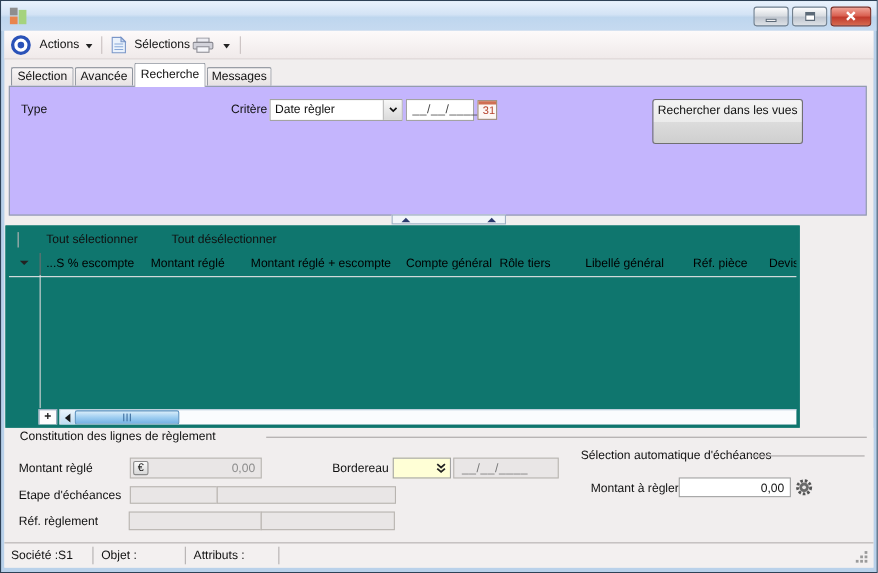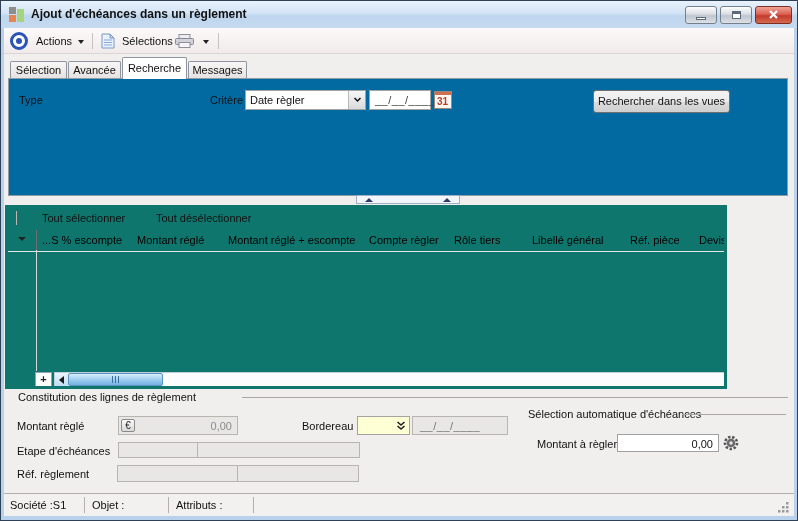--- a/index.html
+++ b/index.html
@@ -33,29 +33,29 @@
   .target-icon{width:18px;height:18px;border:3px solid #2a52b8;border-radius:50%;display:flex;align-items:center;justify-content:center;background:#fff;}
   .target-icon i{width:6px;height:6px;background:#2a52b8;border-radius:50%;}
 
   
   .tab{position:absolute;font-size:11px;color:#111;text-align:center;
     border:1px solid #8f959e;border-bottom:none;border-radius:2px 2px 0 0;
     background:linear-gradient(180deg,#f8f6f6,#e7e2e2);line-height:17px;}
   .tab.active{background:#fff;line-height:21px;z-index:3;}
 
   
-  .panel-search{position:absolute;left:4px;top:50px;width:780px;height:118px;background:#0369a1;border:1px solid #8f9ba5;}
+  .panel-search{position:absolute;left:4px;top:50px;width:780px;height:118px;background:#c4b5fd;border:1px solid #8f9ba5;}
   .lbl{font-size:11px;color:#111;white-space:nowrap;}
   .combo{position:absolute;height:20px;background:#fff;border:1px solid #a3a3a3;display:flex;align-items:center;}
   .combo-val{flex:1;font-size:11px;color:#111;padding-left:4px;white-space:nowrap;overflow:hidden;}
   .combo-btn{width:17px;height:100%;border-left:1px solid #b9b9b9;background:linear-gradient(180deg,#f7f7f7,#dadada);display:flex;align-items:center;justify-content:center;}
   .datefield{position:absolute;height:20px;background:#fff;border:1px solid #a3a3a3;font-size:11px;color:#444;padding:3px 0 0 5px;letter-spacing:0.5px;}
   .calicon{position:absolute;width:18px;height:18px;background:#fcf7f3;border:1px solid #9a8878;}
   .calicon .bar{position:absolute;left:0;top:0;right:0;height:3px;background:#cf6f52;}
-  .calicon .day{position:absolute;left:0;right:1px;top:4px;text-align:center;font-size:10px;font-weight:bold;color:#b5402a;}
+  .calicon .day{position:absolute;left:0;right:1px;top:4px;text-align:right;font-size:10px;font-weight:normal;color:#b5402a;}
   .pushbtn{position:absolute;font-size:11px;color:#111;text-align:center;border:1px solid #707070;border-radius:3px;
     background:linear-gradient(180deg,#f3f3f3,#ebebeb 50%,#dcdcdc 50%,#cfcfcf);padding-top:4px;}
 
   
   .splitter{position:absolute;left:352px;top:167px;width:104px;height:9px;background:#f2f5f9;border:1px solid #9fb0c4;display:flex;align-items:center;justify-content:space-between;padding:0 8px;z-index:2;}
   .tri-up{width:0;height:0;border-left:4px solid transparent;border-right:4px solid transparent;border-bottom:4px solid #2c3a6e;}
 
   
   .panel-grid{position:absolute;left:1px;top:177px;width:722px;height:184px;background:#0f766e;border:3px solid #0f766e;overflow:hidden;}
   .flatlink{position:absolute;top:4px;font-size:11px;color:#111;}
@@ -91,21 +91,20 @@
 <body>
 
 <div id="window">
 
   <div class="titlebar">
     <span class="applogo">
       <i class="sq" style="left:0;top:1px;width:7px;height:7px;background:#8e8e8e;"></i>
       <i class="sq" style="left:0;top:9px;width:7px;height:7px;background:#e8854e;"></i>
       <i class="sq" style="left:8px;top:3px;width:7px;height:13px;background:#a5d37e;"></i>
     </span>
-    <span class="title-text">Ajout d'échéances dans un règlement</span>
     <span class="winbtns">
       <span class="winbtn" style="width:32px;">
           <i class="glyph-min"></i>
         </span>
       <span class="winbtn" style="width:32px;">
           <i class="glyph-max"></i>
         </span>
       <span class="winbtn close" style="width:37px;">
         <svg width="11" height="10">
             <path d="M2 1 L9 8 M9 1 L2 8" stroke="#fff" stroke-width="2.2"></path>
@@ -160,42 +159,42 @@
             <svg width="9" height="6">
               <path d="M1.5 1 L4.5 4 L7.5 1" stroke="#111" fill="none" stroke-width="1.5"></path>
             </svg>
           </span>
       </div>
       <div class="datefield" style="left:360px;top:11px;width:62px;">__/__/____</div>
       <div class="calicon" style="left:425px;top:12px;">
         <i class="bar"></i>
           <span class="day">31</span>
       </div>
-      <div class="pushbtn" style="left:584px;top:11px;width:137px;height:23px;">Rechercher dans les vues</div>
+      <div class="pushbtn" style="left:584px;top:11px;width:137px;height:41px;">Rechercher dans les vues</div>
     </div>
 
     <div class="splitter">
       <span class="tri-up"></span>
       <span class="tri-up"></span>
     </div>
 
     <div class="panel-grid">
       <span class="vline" style="left:8px;top:3px;height:14px;background:#bcb8b8;"></span>
       <span class="flatlink" style="left:34px;">Tout sélectionner</span>
       <span class="flatlink" style="left:148px;">Tout désélectionner</span>
 
       <span class="abs selcaret" style="left:10px;top:29px;"></span>
       <span class="vline" style="left:28px;top:22px;height:20px;background:#6f6f6f;"></span>
       <span class="vline" style="left:28px;top:42px;height:121px;background:#d8d8d8;"></span>
       <span class="abs" style="left:0;top:43px;width:786px;height:1px;background:#e6e6e6;"></span>
 
       <span class="gridhead" style="left:34px;width:92px;">...S % escompte</span>
       <span class="gridhead" style="left:129px;width:88px;">Montant réglé</span>
       <span class="gridhead" style="left:220px;width:140px;">Montant réglé + escompte</span>
-      <span class="gridhead" style="left:361px;width:83px;">Compte règler</span>
+      <span class="gridhead" style="left:361px;width:83px;">Compte général</span>
       <span class="gridhead" style="left:446px;width:76px;">Rôle tiers</span>
       <span class="gridhead" style="left:524px;width:96px;">Libellé général</span>
       <span class="gridhead" style="left:622px;width:67px;">Réf. pièce</span>
       <span class="gridhead" style="left:691px;width:68px;">Devise</span>
       <span class="gridhead" style="left:761px;width:25px;">Débit</span>
 
       <div class="sc-plus">+</div>
       <div class="sc-track">
         <span class="sc-arrow" style="left:0;">
             <i class="tri-l"></i>

